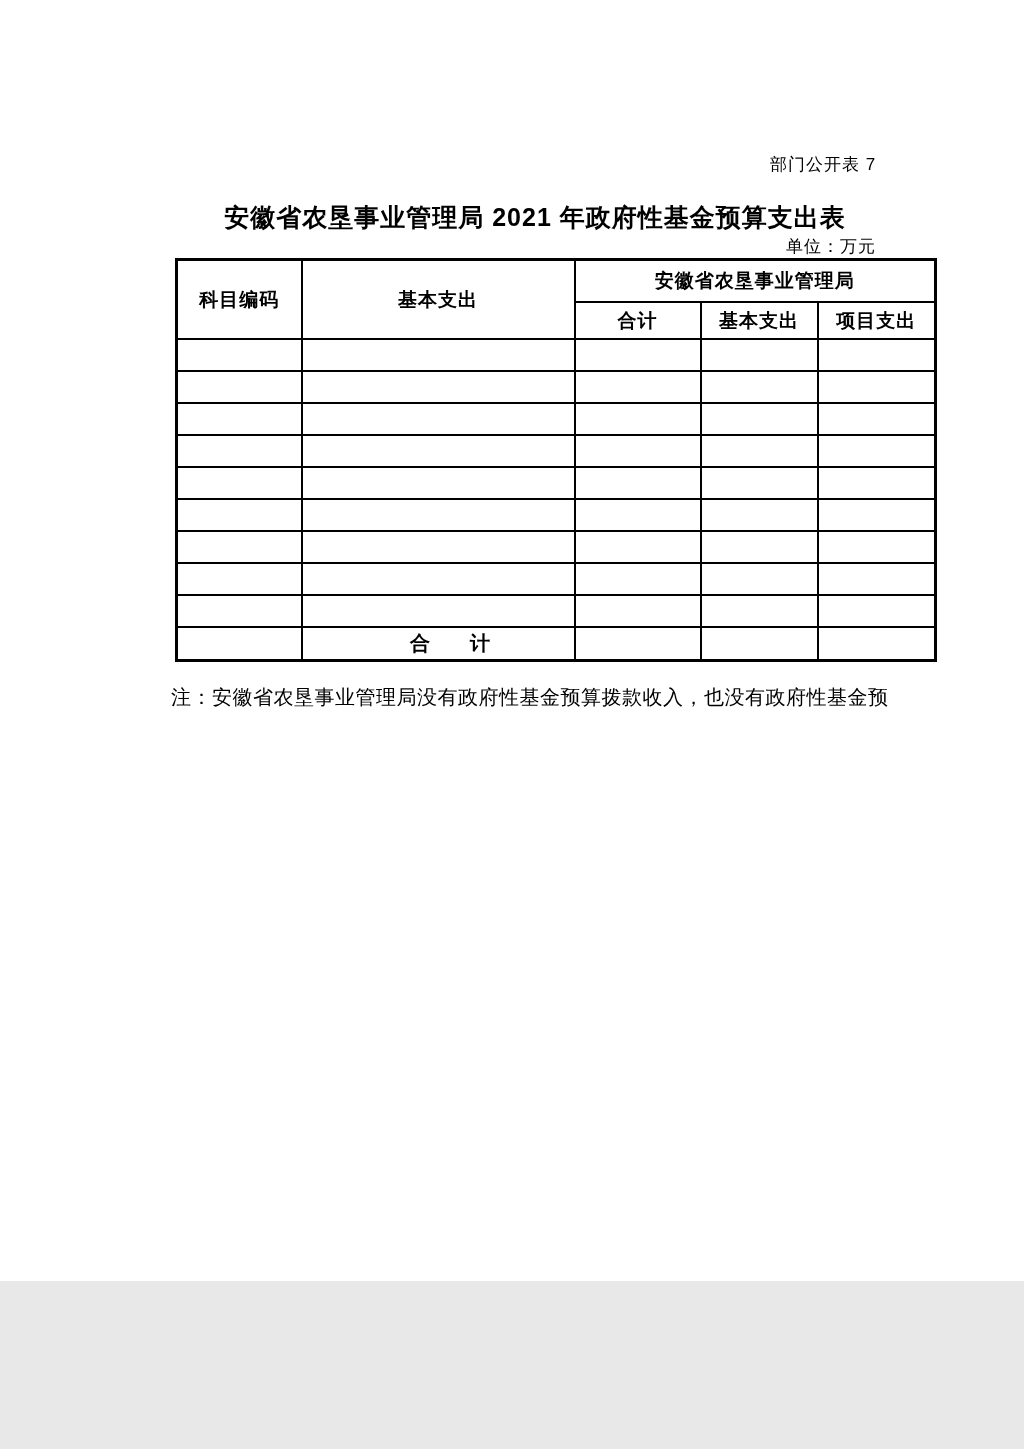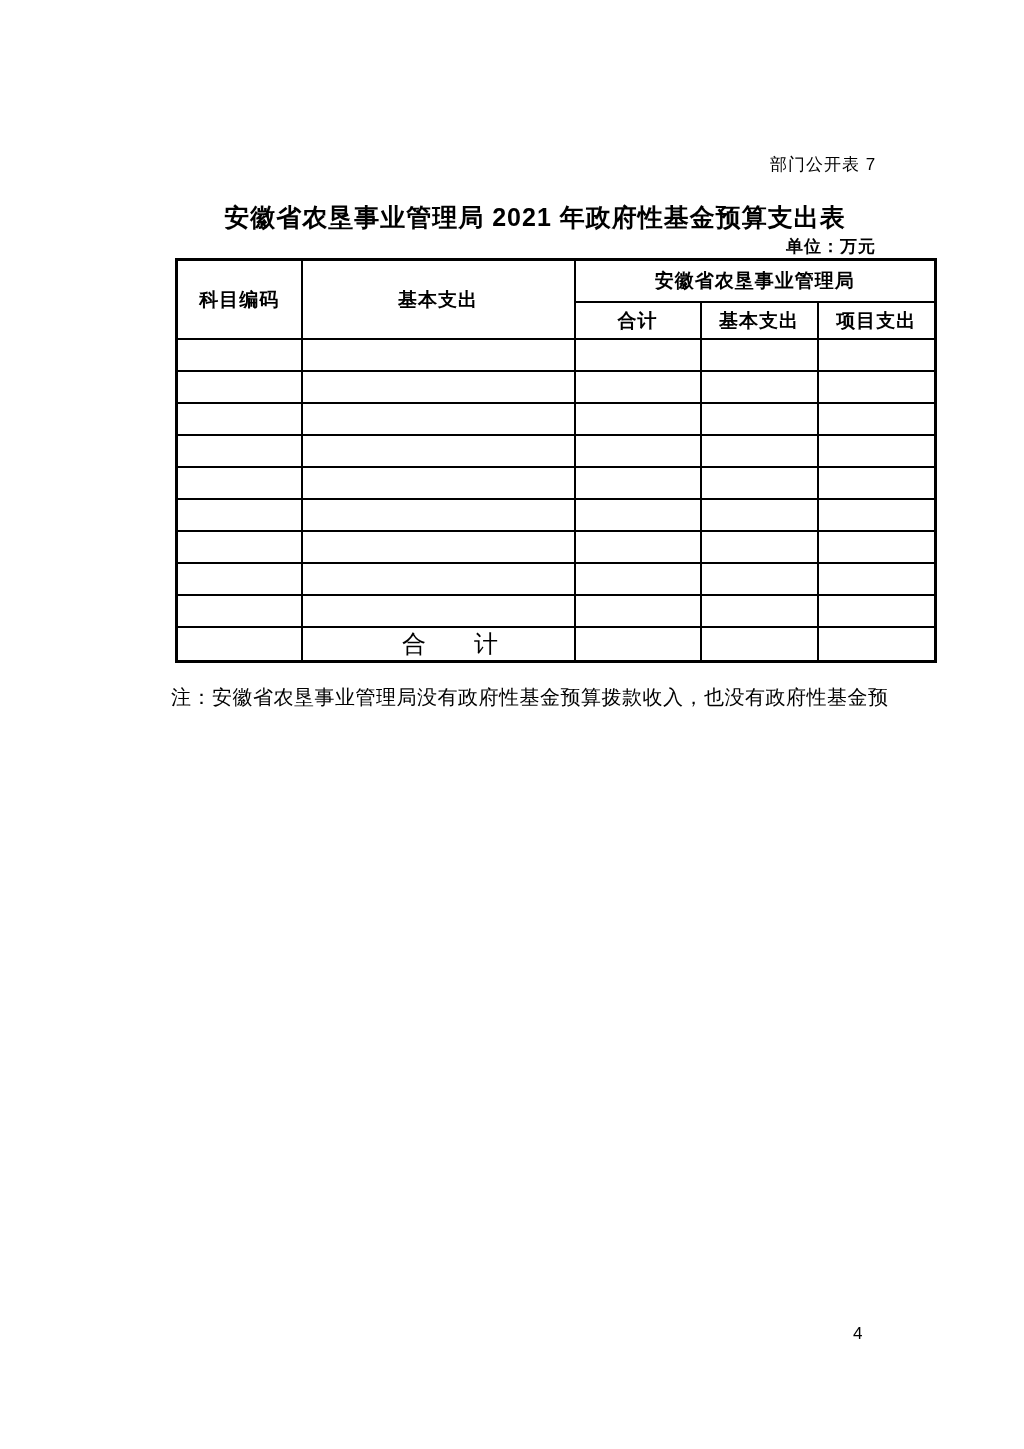--- a/index.html
+++ b/index.html
@@ -3,21 +3,21 @@
 <meta charset="utf-8">
 <style>
   html, body {
     margin: 0;
     padding: 0;
     background: #e8e8e8;
   }
   .page {
     position: relative;
     width: 1024px;
-    height: 1449px;
+    height: 1281px;
     margin: 0 auto;
     background: #ffffff;
     color: #000000;
     font-family: "Liberation Sans", sans-serif;
     overflow: hidden;
   }
   .corner-label {
     position: absolute;
     top: 153px;
     left: 770px;
@@ -35,21 +35,21 @@
     font-size: 25px;
     font-weight: bold;
     letter-spacing: 1px;
     white-space: nowrap;
   }
   .unit-label {
     position: absolute;
     top: 235px;
     left: 786px;
     font-size: 17px;
-    font-weight: 700;
+    font-weight: 400;
     letter-spacing: 1px;
     white-space: nowrap;
   }
   table.budget-table {
     position: absolute;
     top: 258px;
     left: 155px;
     width: 759px;
     border-collapse: collapse;
     table-layout: fixed;
@@ -67,22 +67,22 @@
   }
   .budget-table th {
     font-weight: bold;
     letter-spacing: 1px;
   }
   .hdr-row-1 th { height: 40px; }
   .hdr-row-2 th { height: 35px; }
   .data-row td  { height: 30px; }
   .total-row td {
     height: 31px;
-    font-weight: normal;
-    font-size: 24px;
+    font-weight: bold;
+    font-size: 20px;
     padding-left: 24px;
   }
   .note {
     position: absolute;
     top: 666px;
     left: 155px;
     width: 780px;
     margin: 16px;
     font-size: 20px;
     line-height: 30px;

